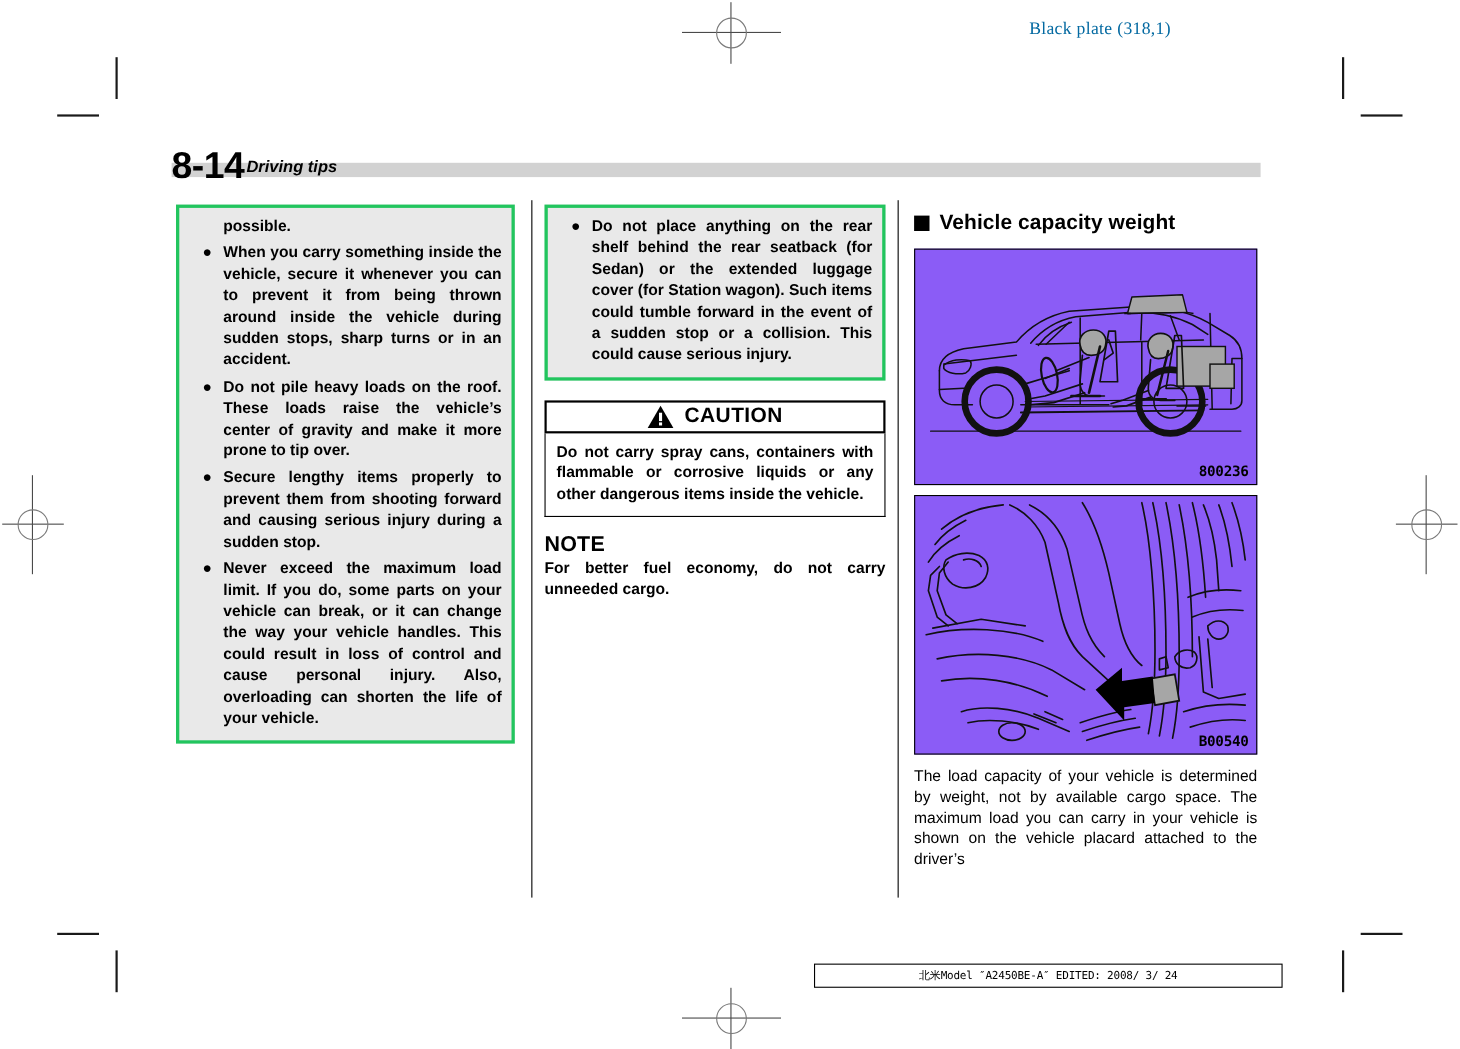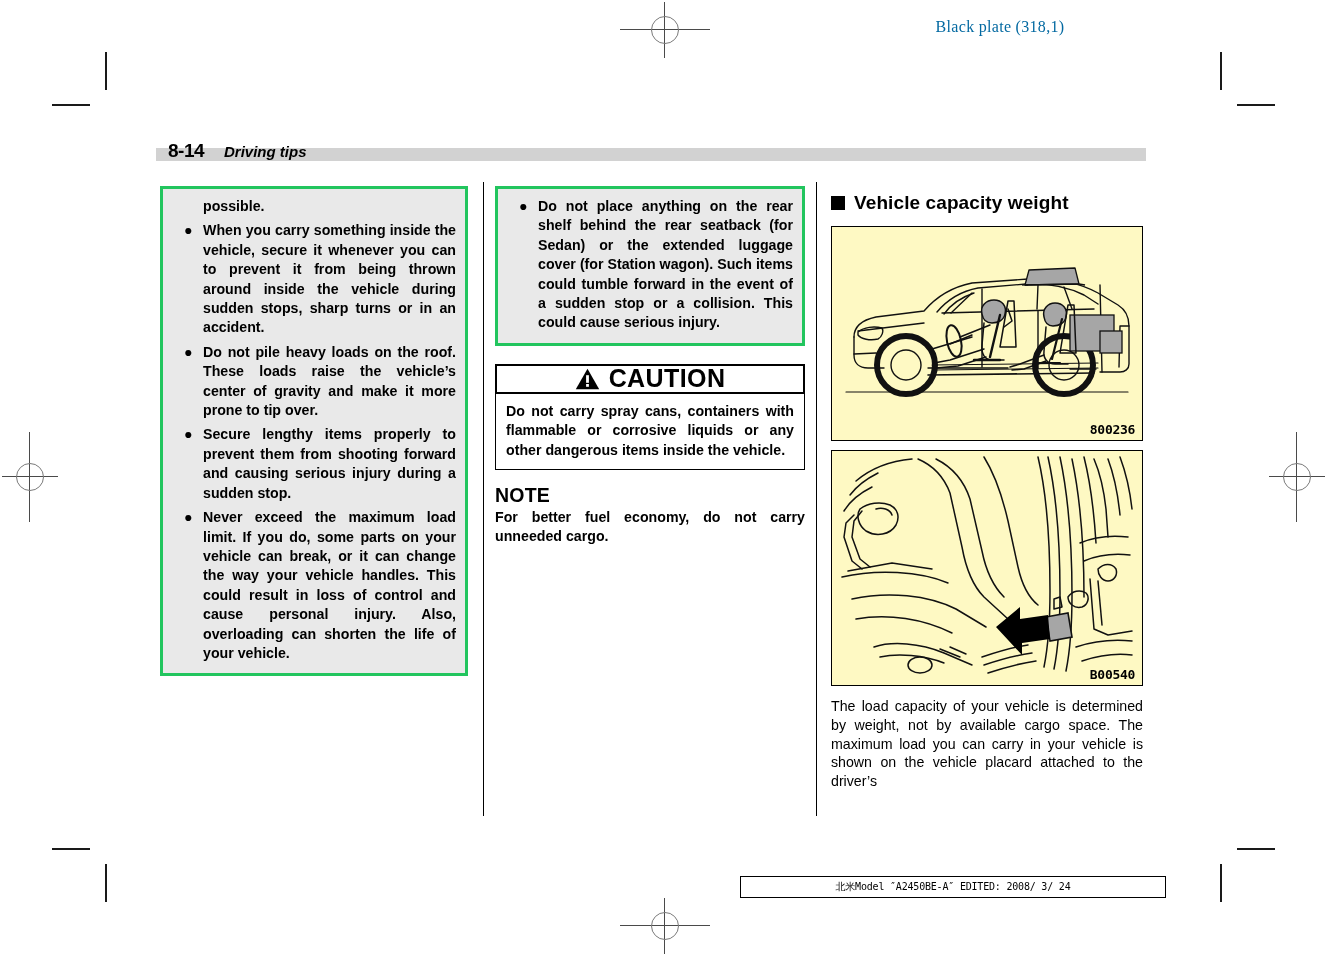--- a/index.html
+++ b/index.html
@@ -52,23 +52,23 @@
   .title-bar-bg {
     position: absolute;
     left: 0;
     top: 12px;
     width: 990px;
     height: 13px;
     background: #d2d2d2;
   }
   .page-num {
     position: absolute;
-    left: 12px;
+    left: 0;
     top: 0;
-    font-size: 19px;
+    font-size: 34px;
     font-weight: bold;
     letter-spacing: -0.5px;
     line-height: 30px;
   }
   .section-name {
     position: absolute;
     left: 68px;
     top: 3px;
     font-size: 15px;
     font-weight: bold;
@@ -133,21 +133,21 @@
   .caution-header {
     border: 2px solid #000;
     box-sizing: border-box;
     height: 30px;
     display: flex;
     align-items: center;
     justify-content: center;
     gap: 9px;
   }
   .caution-label {
-    font-size: 25px;
+    font-size: 19px;
     font-weight: bold;
     letter-spacing: 0.4px;
     line-height: 19px;
   }
   .caution-body {
     border: 1px solid #000;
     border-top: none;
     box-sizing: border-box;
     padding: 8px 10px 9px 10px;
   }
@@ -193,21 +193,21 @@
     font-size: 19px;
     font-weight: bold;
     letter-spacing: 0.1px;
   }
 
   
   .figure {
     border: 1px solid #000;
     box-sizing: border-box;
     position: relative;
-    background: #fef9c3;
+    background: #8b5cf6;
     overflow: hidden;
   }
   .figure svg { display: block; }
   .fig-id {
     position: absolute;
     right: 7px;
     bottom: 3px;
     font-family: "DejaVu Sans Mono", monospace;
     font-size: 13px;
     font-weight: bold;

